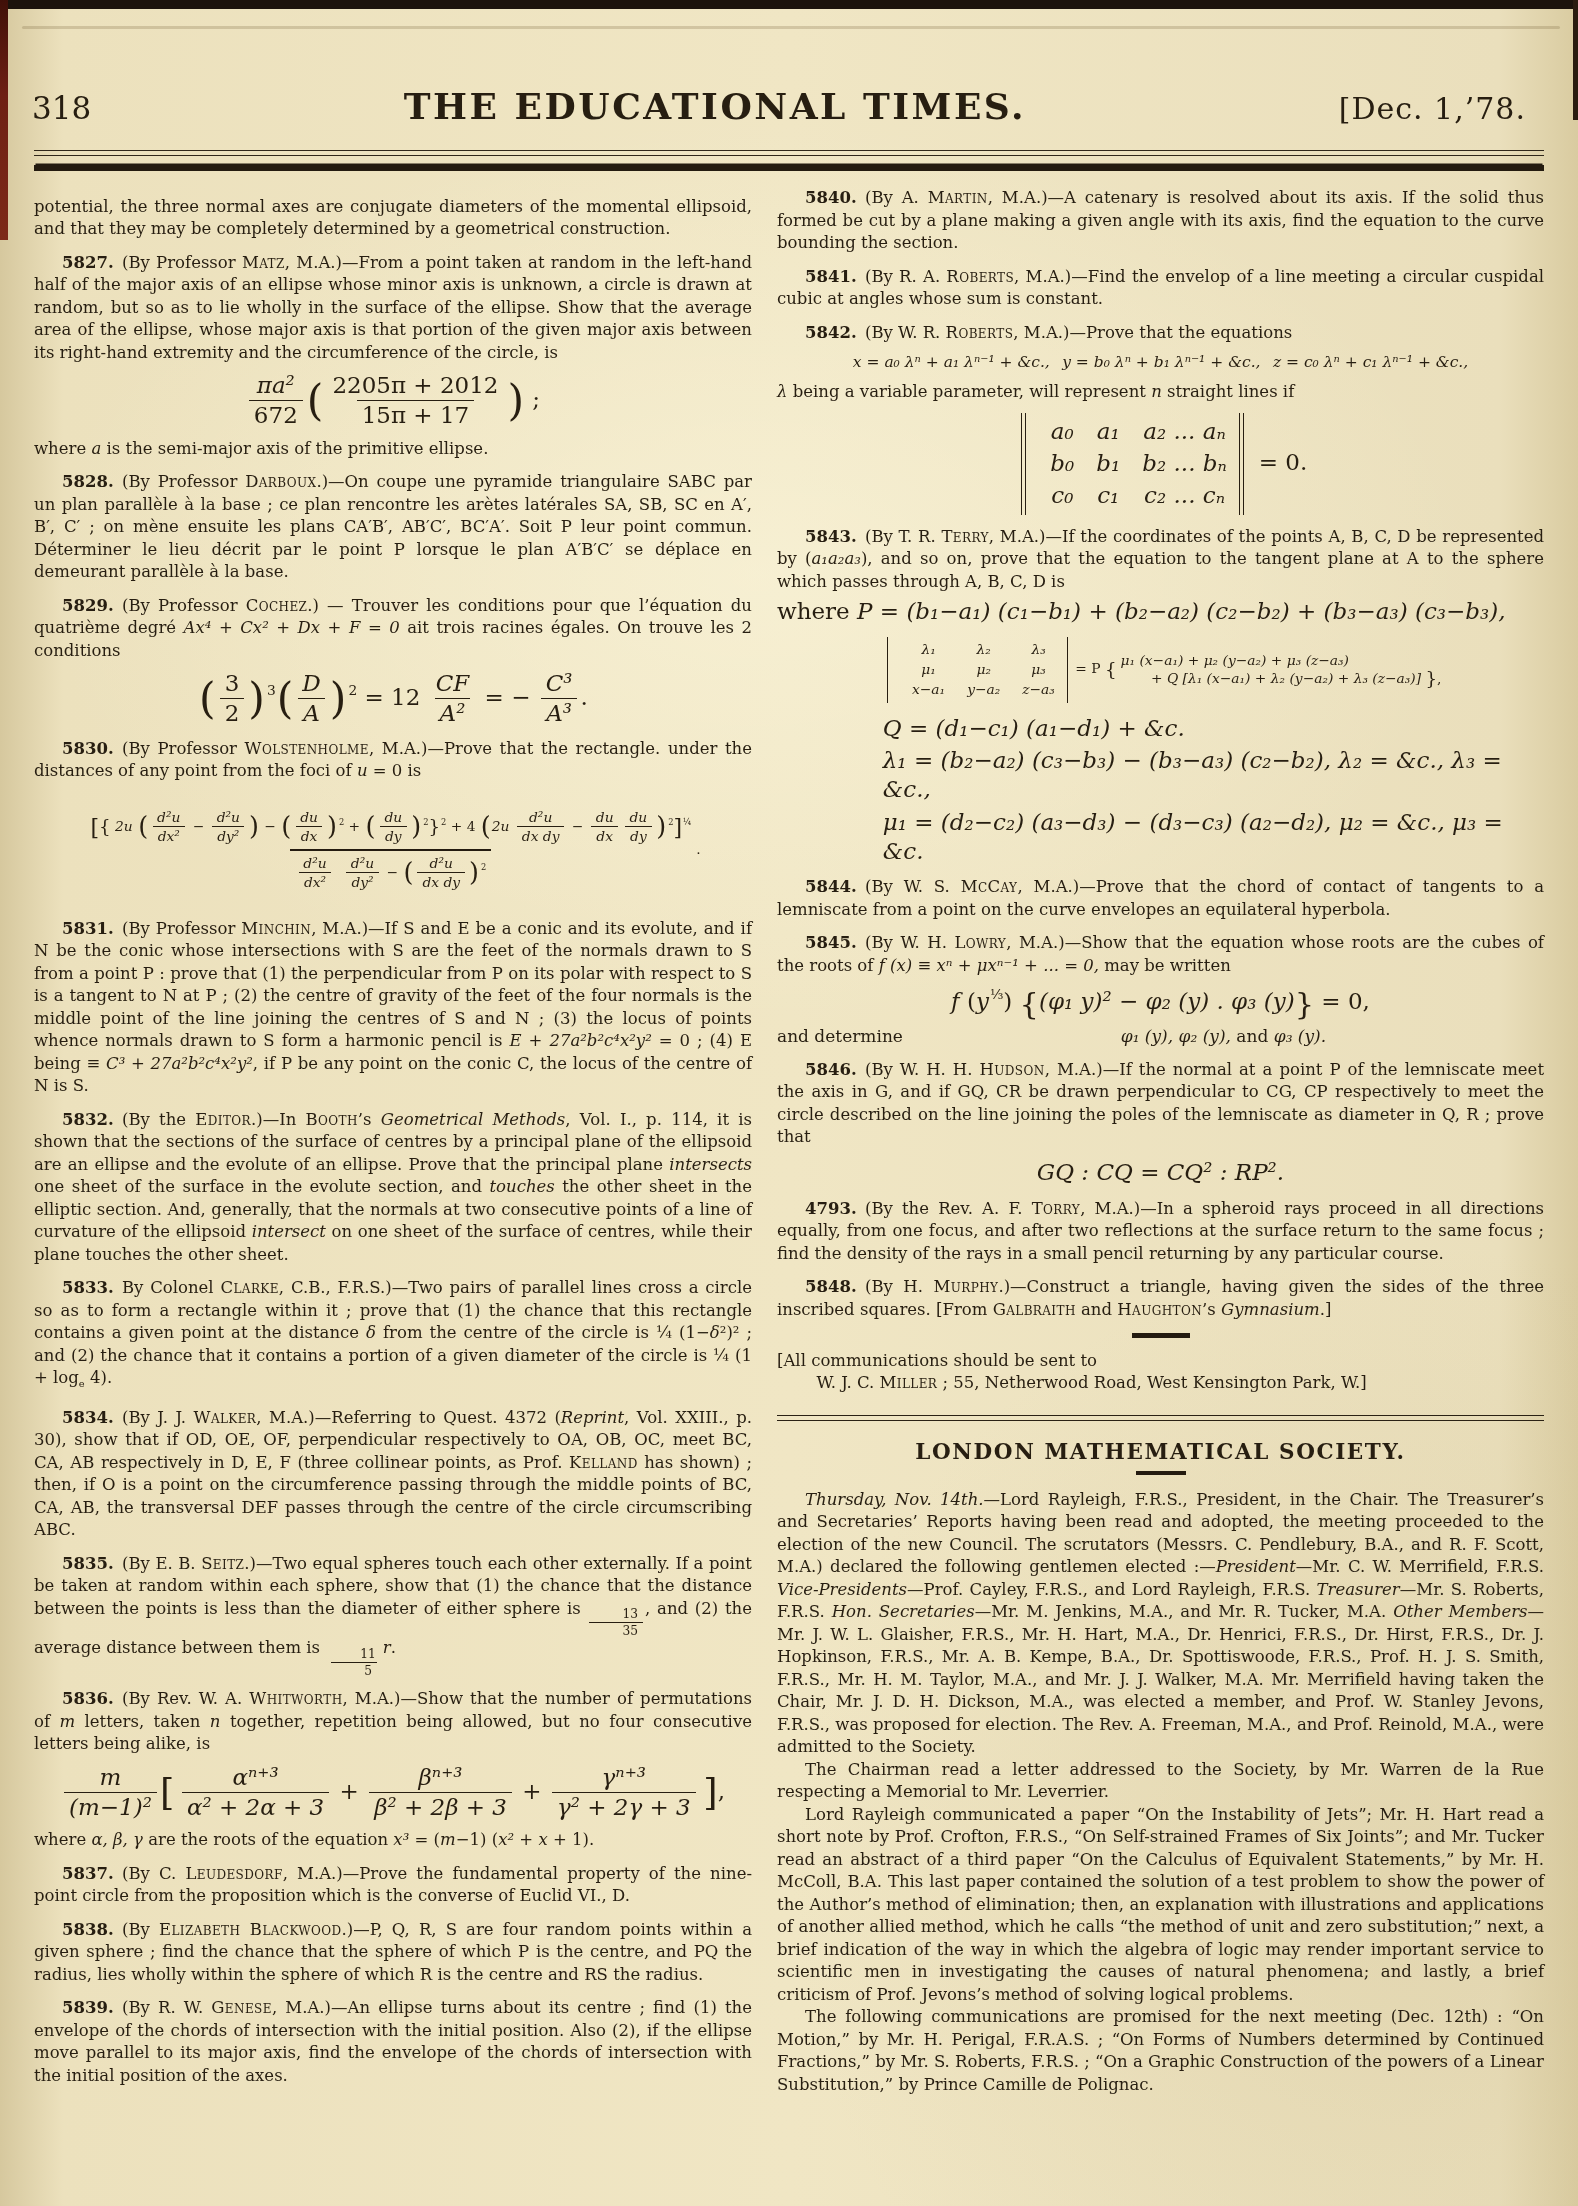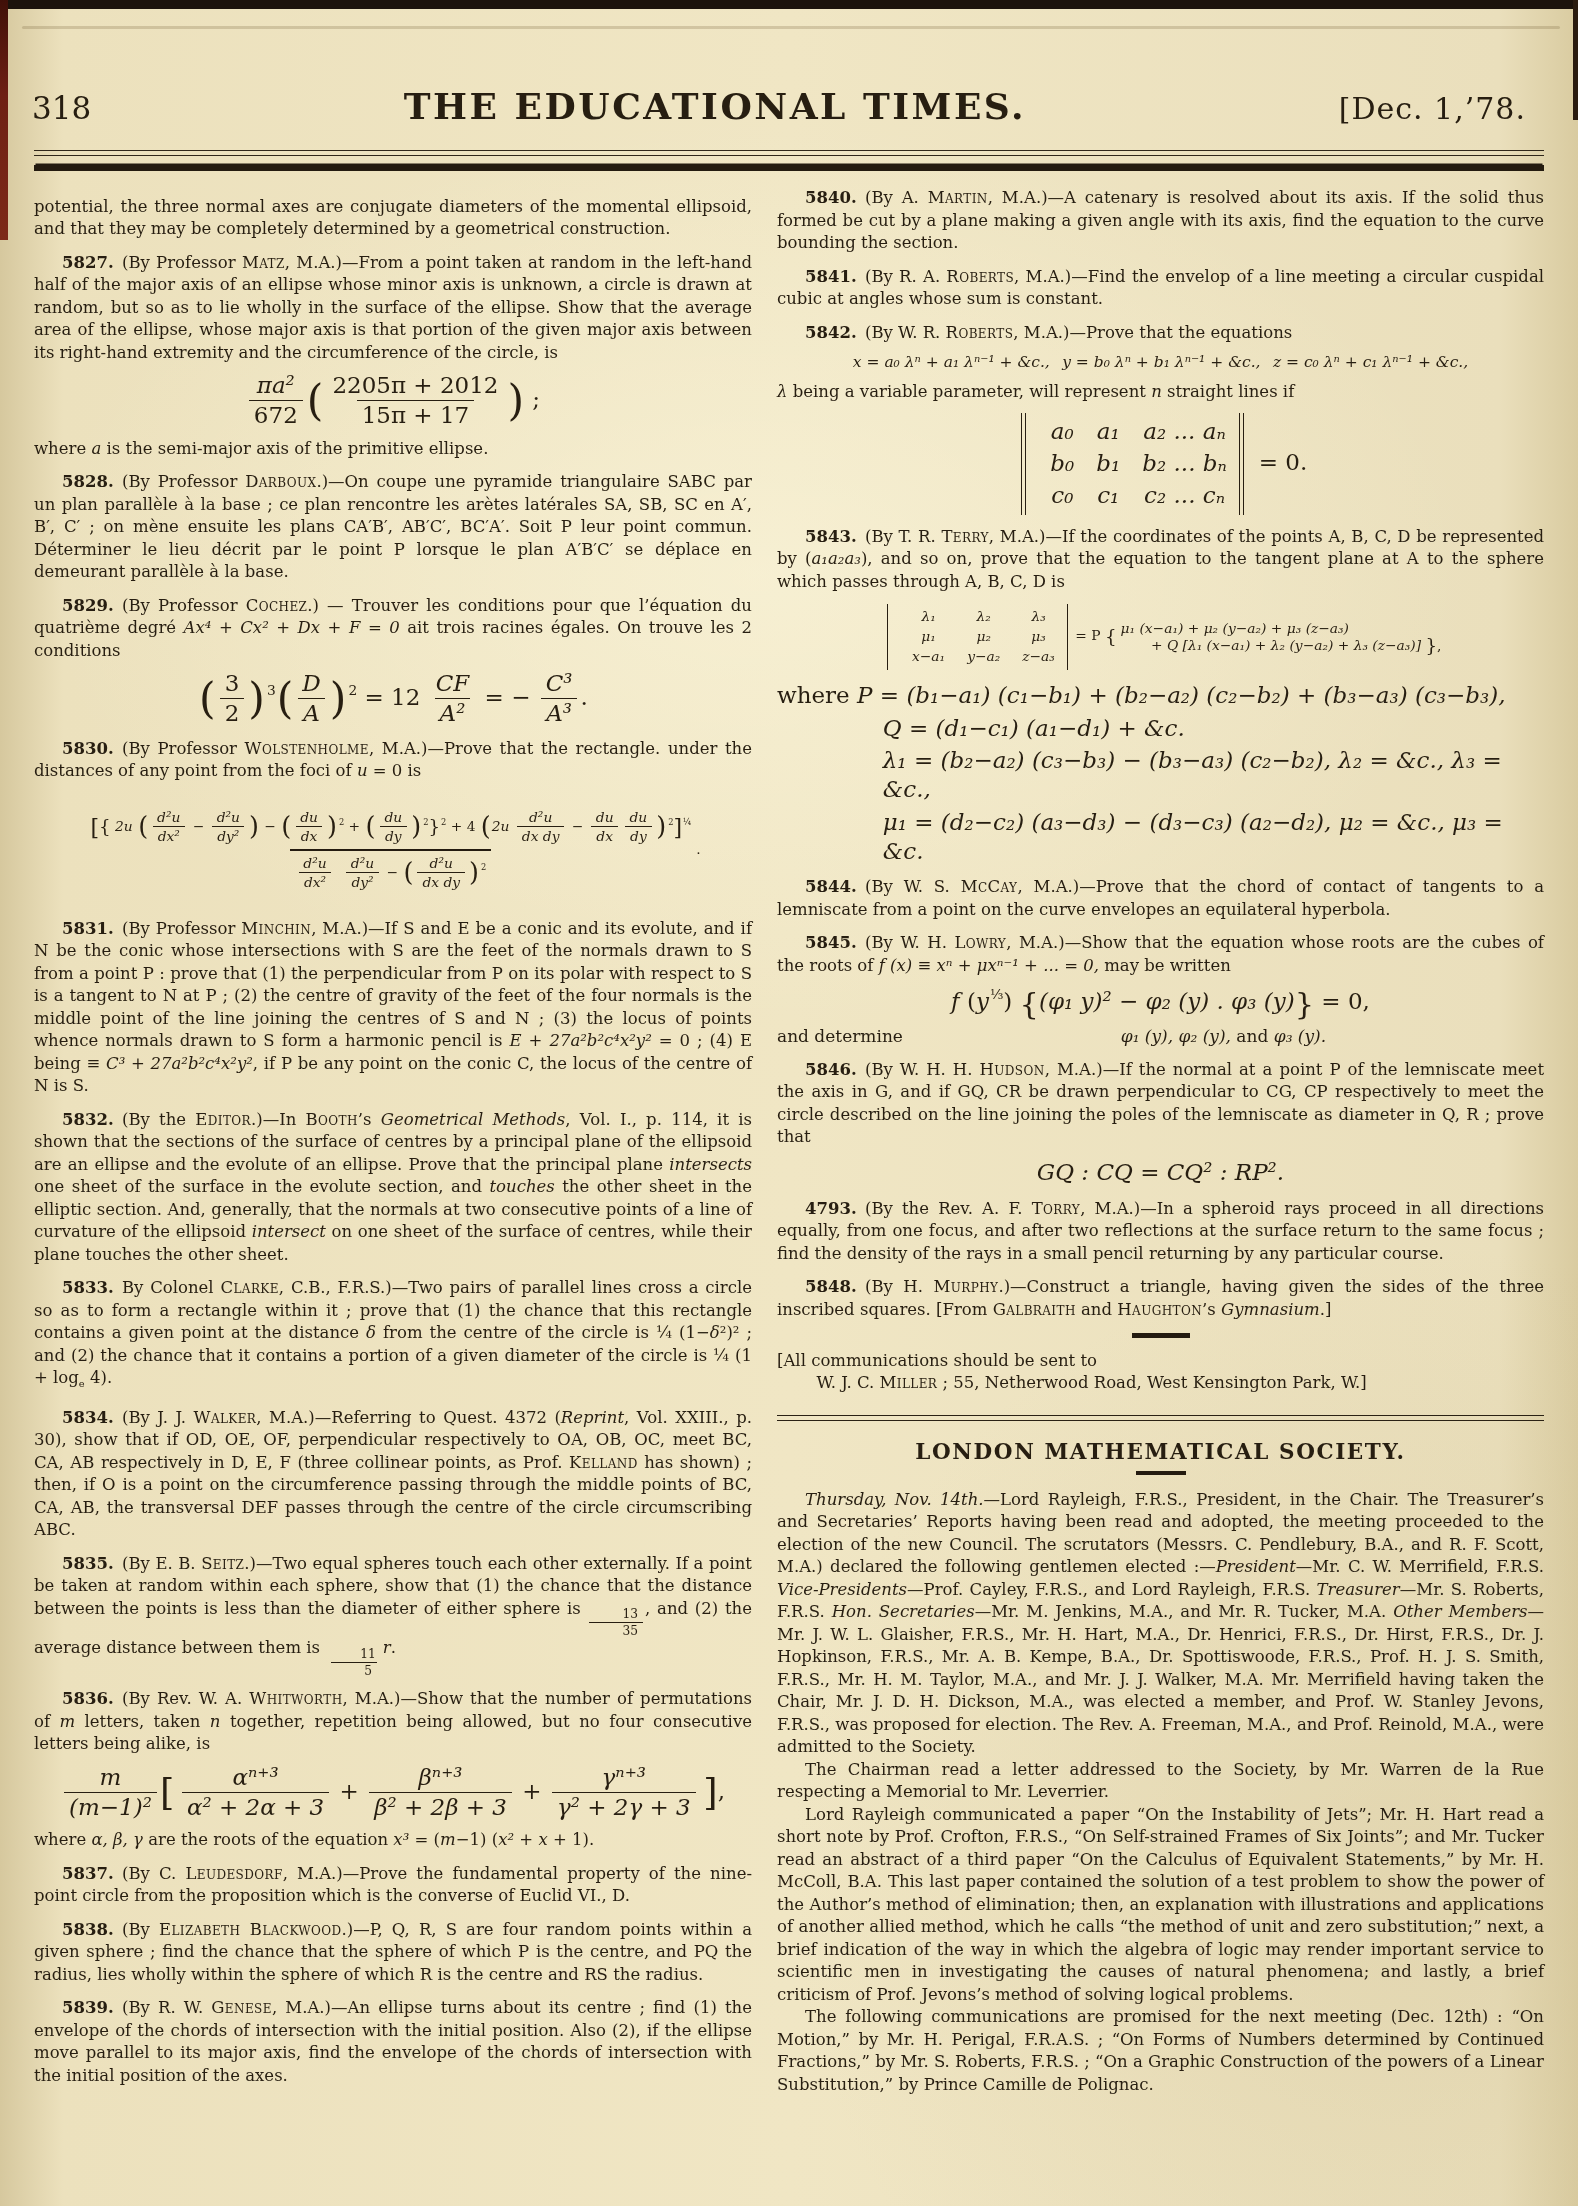--- a/index.html
+++ b/index.html
@@ -214,20 +214,21 @@
               <span class="dcell">c₀</span>
               <span class="dcell">c₁</span>
               <span class="dcell">c₂ ... cₙ</span>
             </span>
             <span class="vbars">
               <span class="vbar"></span>
               <span class="vbar"></span>
             </span>
           </span><span> = 0.</span></div>
         <p class="para ind gap"><span class="pnum">5843.</span> (By T. R. <span class="sc">Terry</span>, M.A.)—If the coordinates of the points A, B, C, D be represented by (<span class="i">a₁a₂a₃</span>), and so on, prove that the equation to the tangent plane at A to the sphere which passes through A, B, C, D is</p>
+        <div class="fblk fleft"><span>where   </span><span class="i">P = (b₁−a₁) (c₁−b₁) + (b₂−a₂) (c₂−b₂) + (b₃−a₃) (c₃−b₃),</span></div>
         <div class="fblk dense"><span class="det">
             <span class="vbars">
               <span class="vbar"></span>
             </span>
             <span class="drows" style="grid-template-columns: repeat(3, auto);">
               <span class="dcell">λ₁</span>
               <span class="dcell">λ₂</span>
               <span class="dcell">λ₃</span>
               <span class="dcell">μ₁</span>
               <span class="dcell">μ₂</span>
@@ -236,21 +237,20 @@
               <span class="dcell">y−a₂</span>
               <span class="dcell">z−a₃</span>
             </span>
             <span class="vbars">
               <span class="vbar"></span>
             </span>
           </span><span>= P </span><span class="br2">{</span><span class="stk">
             <span class="stl"><span class="i">μ₁ (x−a₁) + μ₂ (y−a₂) + μ₃ (z−a₃)</span></span>
             <span class="stl"><span class="i">+ Q [λ₁ (x−a₁) + λ₂ (y−a₂) + λ₃ (z−a₃)] </span><span class="br2">}</span><span>,</span></span>
           </span></div>
-        <div class="fblk fleft"><span>where   </span><span class="i">P = (b₁−a₁) (c₁−b₁) + (b₂−a₂) (c₂−b₂) + (b₃−a₃) (c₃−b₃),</span></div>
         <div class="fblk fleft indw"><span class="i">Q = (d₁−c₁) (a₁−d₁) + &amp;c.</span></div>
         <div class="fblk fleft indw"><span class="i">λ₁ = (b₂−a₂) (c₃−b₃) − (b₃−a₃) (c₂−b₂),  λ₂ = &amp;c.,  λ₃ = &amp;c.,</span></div>
         <div class="fblk fleft indw"><span class="i">μ₁ = (d₂−c₂) (a₃−d₃) − (d₃−c₃) (a₂−d₂),  μ₂ = &amp;c.,  μ₃ = &amp;c.</span></div>
         <p class="para ind gap"><span class="pnum">5844.</span> (By W. S. <span class="sc">McCay</span>, M.A.)—Prove that the chord of contact of tangents to a lemniscate from a point on the curve envelopes an equilateral hyperbola.</p>
         <p class="para ind gap"><span class="pnum">5845.</span> (By W. H. <span class="sc">Lowry</span>, M.A.)—Show that the equation whose roots are the cubes of the roots of <span class="i">f (x) ≡ xⁿ + μxⁿ⁻¹ + ... = 0,</span>  may be written</p>
         <div class="fblk"><span class="i">f</span><span> (</span><span class="i">y</span><span class="fsup">⅓</span><span>) </span><span class="br2">{</span><span class="i">(φ₁ y)² − φ₂ (y) . φ₃ (y)</span><span class="br2">}</span><span> = 0,</span></div>
         <div class="fline">
           <span class="fll">and determine</span>
           <span class="flc"><span class="i">φ₁ (y),  φ₂ (y),</span><span> and </span><span class="i">φ₃ (y).</span></span>
         </div>

